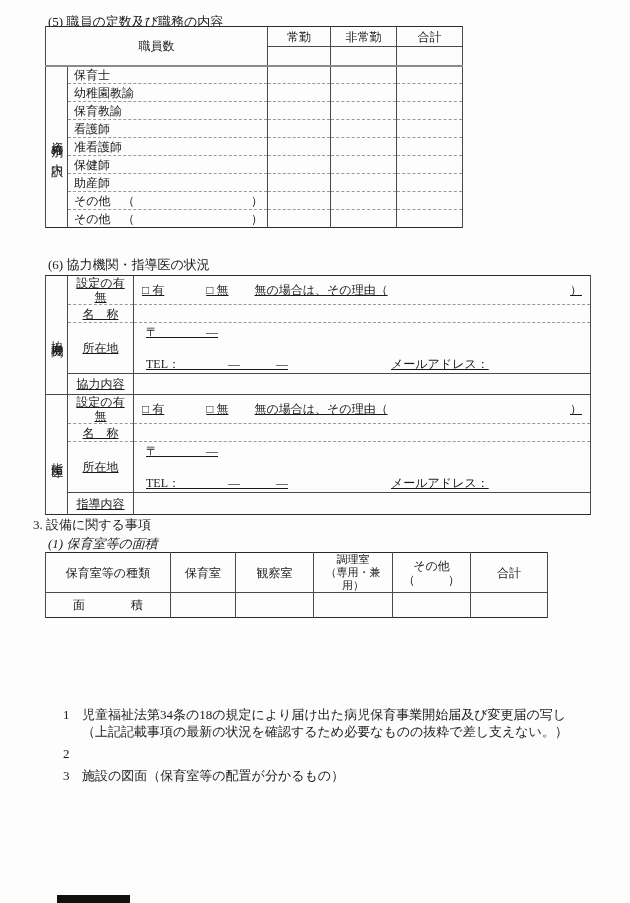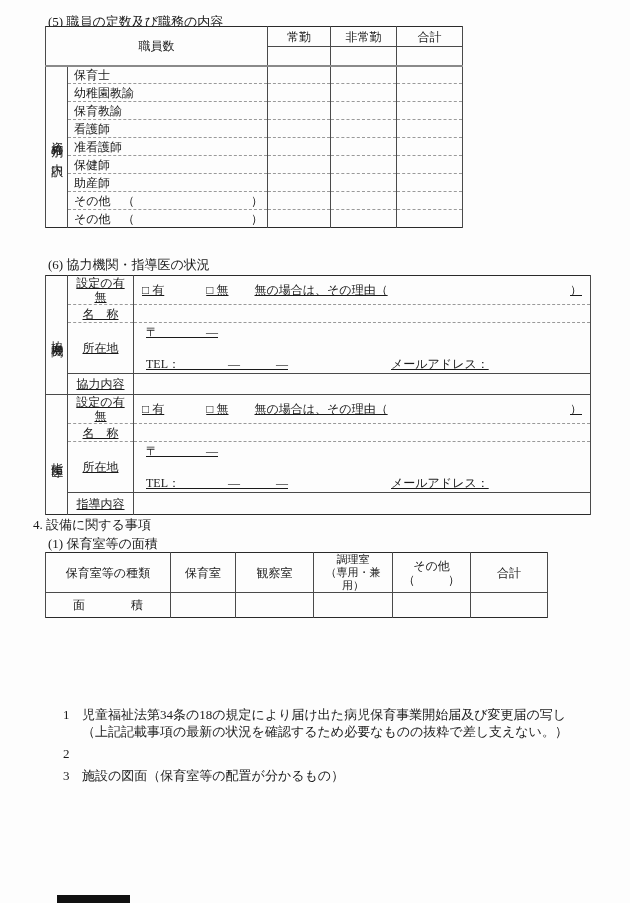--- a/index.html
+++ b/index.html
@@ -273,22 +273,22 @@
       </div>
     </td>
   </tr>
   <tr style="height:22px">
     <td class="ctr bn">指導内容</td>
     <td class="bn"></td>
   </tr>
   </tbody>
 </table>
 
-<div class="abs sec-title" style="left:33px;top:517px;">4. 設備に関する事項</div>
-<div class="abs sec-title" style="left:48px;top:536px;">(1) 保育室等の面積</div>
+<div class="abs sec-title" style="left:33px;top:517px;">3. 設備に関する事項</div>
+<div class="abs sec-title" style="left:48px;top:536px;font-style:italic;">(1) 保育室等の面積</div>
 
 <table class="tbl" style="left:45px;top:552px;width:502px;">
   <colgroup>
     <col style="width:125px">
       <col style="width:65px">
       <col style="width:78px">
     <col style="width:79px">
       <col style="width:78px">
       <col style="width:77px">
   </colgroup>

